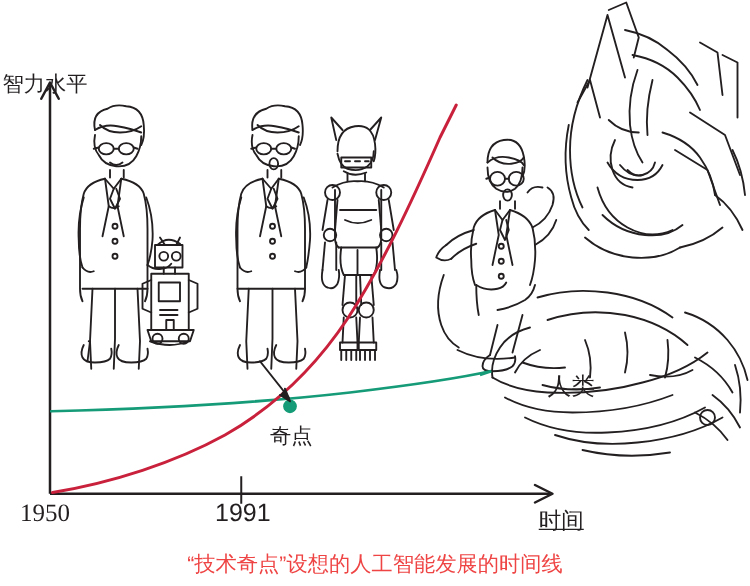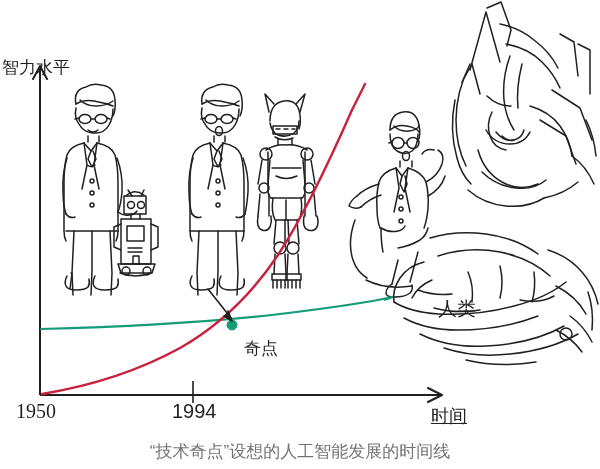--- a/index.html
+++ b/index.html
@@ -13,27 +13,27 @@
   #stage{position:absolute;left:0;top:0;width:600px;height:411px;}
   svg.layer{position:absolute;left:0;top:0;width:600px;height:469px;}
   .txt{position:absolute;color:#231f20;white-space:nowrap;}
   .axis-ylabel{
     left:2px;top:58px;width:30px;
     font-size:17px;line-height:20px;
     text-align:center;letter-spacing:0px;
   }
   .label-ai{left:318px;top:52px;font-size:18px;}
   .label-human{left:390px;top:296px;font-size:19px;margin-left:48px;}
-  .label-sing{left:216px;top:337px;font-size:17px;margin-left:28px;}
+  .label-sing{left:216px;top:337px;font-size:17px;}
   .label-time{left:431px;top:404px;font-size:18px;text-decoration:underline;}
   .tick-1950{left:16px;top:400px;font-size:20px;font-family:Liberation Serif, serif;}
   .tick-2000{left:172px;top:400px;font-size:20px;}
   .caption{
     left:0;top:440px;width:600px;
-    text-align:center;font-size:17px;color:#737373;
+    text-align:center;font-size:17px;color:#ef4444;
   }
 </style>
 </head>
 <body>
 
 <div id="stage">
 
   <svg class="layer" viewBox="0 0 600 469">
     <g fill="none" stroke="#231f20" stroke-width="1.5" stroke-linecap="round" stroke-linejoin="round">
 
@@ -348,17 +348,17 @@
 
 
   <div class="txt label-human">人类</div>
 
   <div class="txt label-sing">奇点</div>
 
   <div class="txt label-time">时间</div>
 
   <div class="txt tick-1950">1950</div>
 
-  <div class="txt tick-2000">1994</div>
+  <div class="txt tick-2000">1991</div>
 
   <div class="txt caption">“技术奇点”设想的人工智能发展的时间线</div>
 
 </div>
 
 </body></html>

